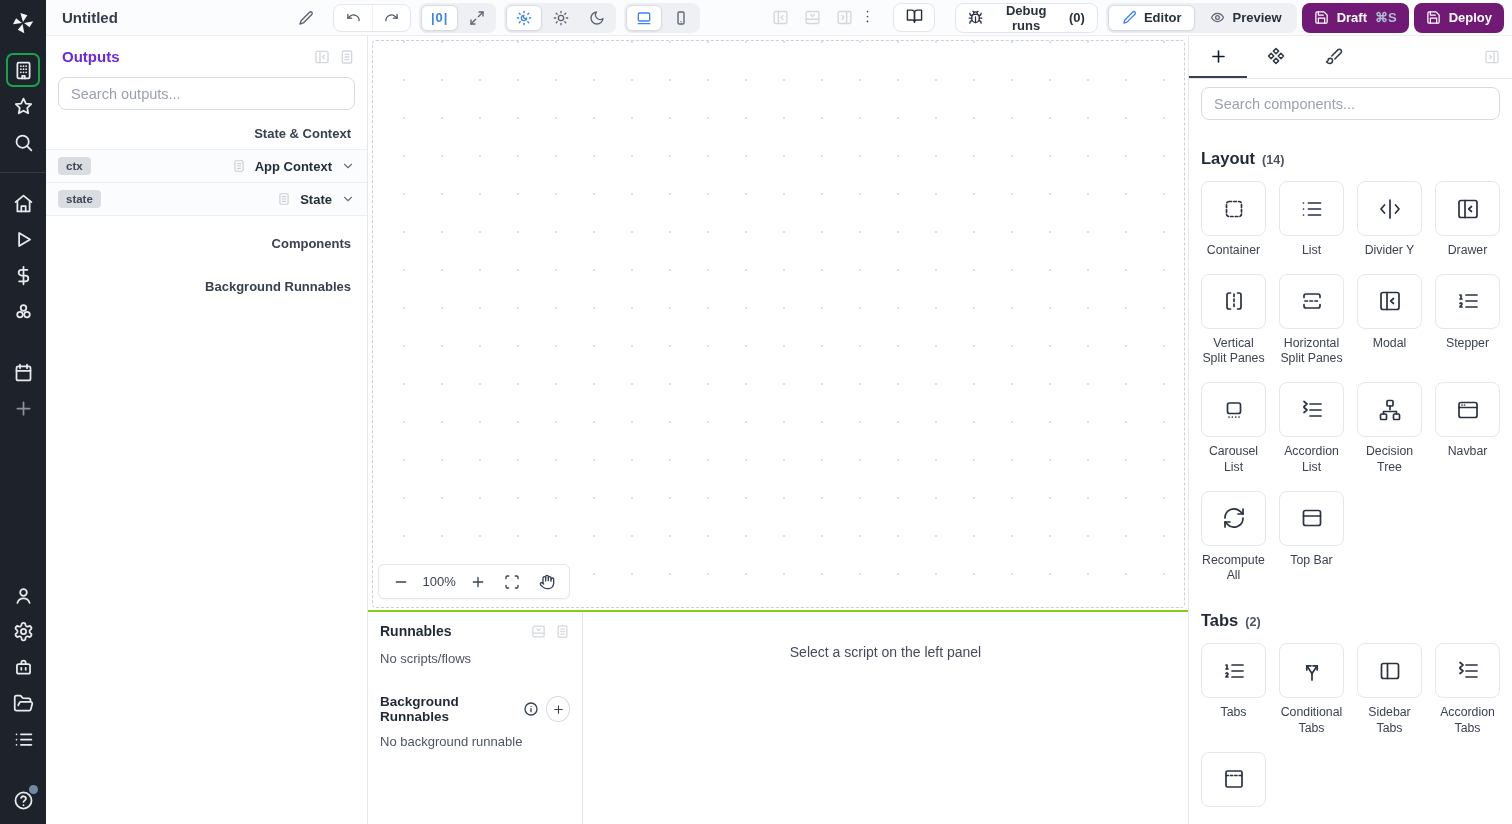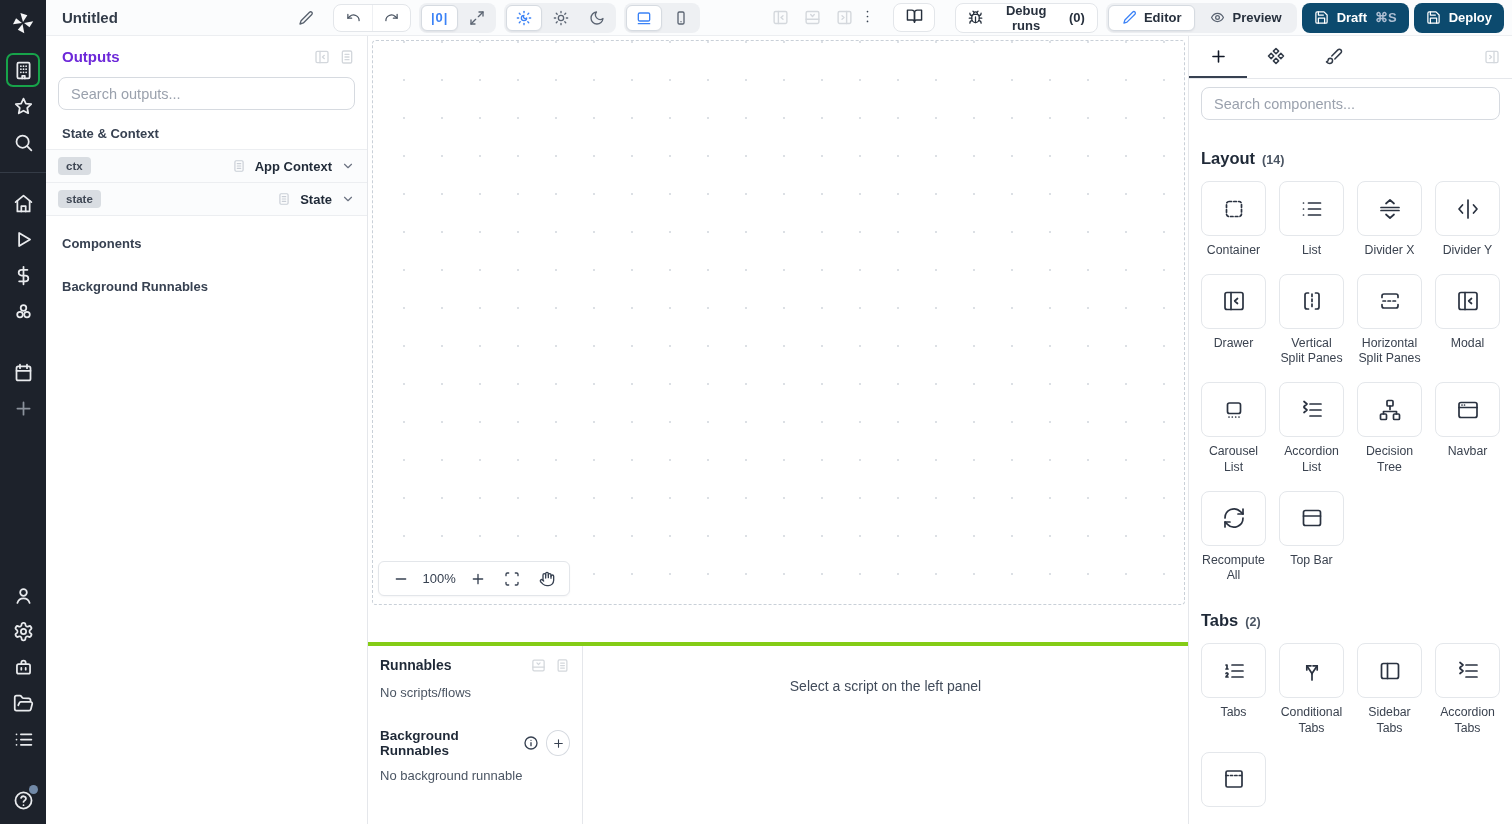--- a/index.html
+++ b/index.html
@@ -49,57 +49,57 @@
   .kebab-btn [data-icon]{ width:17px; height:17px; color:#374151; }
   .book-btn { margin-left:12px; width:42px; height:29px; background:#fff; border:1px solid #e3e6ea; border-radius:8px; }
   .book-btn [data-icon]{ width:17px; height:17px; color:#27303d; margin:0 auto; }
   .debug-btn { margin-left:20px; height:30px; display:flex; align-items:center; gap:7px; background:#fff; border:1px solid #e3e6ea; border-radius:8px; padding:0 12px; font-size:13px; font-weight:600; color:#27303d; }
   .debug-btn [data-icon]{ width:15px; height:15px; }
   .mode-seg { margin-left:8px; }
   .mode-chip { padding:0 13px; font-size:13px; font-weight:600; color:#27303d; }
   .mode-chip.on { color:#27303d; }
   .mode-chip.on [data-icon]{ color:#3b82f6; }
   .mode-chip [data-icon]{ width:15px; height:15px; color:#5b6472; }
-  .blue-btn { margin-left:5px; height:30px; display:flex; align-items:center; gap:8px; border-radius:8px; padding:0 12px; background:#0c4a6e; color:#fff; font-size:13px; font-weight:600; }
+  .blue-btn { margin-left:5px; height:30px; display:flex; align-items:center; gap:8px; border-radius:8px; padding:0 12px; background:#701a75; color:#fff; font-size:13px; font-weight:600; }
   .blue-btn [data-icon]{ width:15px; height:15px; }
   .shortcut { color:#aebfd3; font-weight:600; }
 
   
   .content { flex:1; display:flex; min-height:0; }
 
   
   .outputs { width:322px; flex:none; border-right:1px solid #e5e7eb; background:#fff; display:flex; flex-direction:column; }
   .out-head { display:flex; align-items:center; padding:12px 12px 4px 16px; }
   .out-title { font-size:15px; font-weight:700; color:#6d28d9; }
   .out-head-icons { margin-left:auto; display:flex; gap:9px; color:#d3d7dc; }
   .out-head-icons [data-icon]{ width:16px; height:16px; }
   .search-input { margin:8px 12px 10px; height:33px; border:1px solid #d6dae0; border-radius:8px; padding:0 12px; font-size:14.5px; color:#374151; outline:none; background:#fff; }
   .search-input::placeholder { color:#9aa1ad; }
-  .out-section { padding:6px 16px 8px; font-size:13px; font-weight:600; color:#374151; }
+  .out-section { padding:6px 16px 8px; font-size:13px; font-weight:600; color:#374151;text-align:right; }
   .out-section.later { padding-top:20px; }
   .out-rows { border-top:1px solid #eceef1; }
   .out-row { height:33px; display:flex; align-items:center; padding:0 12px 0 12px; border-bottom:1px solid #eceef1; background:#fbfcfd; cursor:pointer; }
   .out-badge { background:#d9dde2; color:#3f4754; border-radius:4px; padding:3px 8px; font-size:11.5px; font-weight:600; }
   .row-right { margin-left:auto; display:flex; align-items:center; gap:9px; }
   .row-right .doc { width:14px; height:14px; color:#c9ced6; }
   .out-type { font-size:13px; font-weight:700; color:#1f2937; }
   .row-right .chev { width:14px; height:14px; color:#6b7280; }
 
   
-  .center { flex:1; display:flex; flex-direction:column; min-width:0;gap:35px; }
+  .center { flex:1; display:flex; flex-direction:column; min-width:0; }
   .canvas-wrap { flex:1; position:relative; background:#fff; }
   .canvas { position:absolute; inset:4px 3px 2px 4px; border:1.3px dashed #c9d0d8; border-radius:4px;
     background-image:radial-gradient(circle, #dce0e5 1.1px, transparent 1.5px);
     background-size:38px 38px; background-position:12px 20px; }
   .zoombar { position:absolute; left:10px; bottom:11px; width:192px; height:35px; background:#fff; border:1px solid #e3e6ea; border-radius:6px; box-shadow:0 1px 2px rgba(16,24,40,.04); display:flex; align-items:center; justify-content:space-evenly; }
   .zoombar button { width:26px; height:26px; display:flex; align-items:center; justify-content:center; color:#374151; }
   .zoombar [data-icon]{ width:16px; height:16px; }
   .zoom-level { font-size:13px; color:#374151; }
 
-  .bottom { height:182px; flex:none; border-top:4px solid #84cc16; display:flex; background:#fff; }
+  .bottom { height:214px; flex:none; border-top:2px solid #84cc16; display:flex; background:#fff; }
   .runnables { width:215px; flex:none; border-right:1px solid #e5e7eb; padding:11px 12px; }
   .run-head { display:flex; align-items:center; }
   .run-title { font-size:14px; font-weight:700; color:#1f2937; }
   .run-head-icons { margin-left:auto; display:flex; gap:9px; color:#d3d7dc; }
   .run-head-icons [data-icon]{ width:15px; height:15px; }
   .run-empty { margin-top:12px; font-size:13px; color:#4b5563; }
   .bg-run-head { margin-top:28px; display:flex; align-items:center; gap:7px; }
   .bg-run-title { font-size:13.5px; font-weight:700; color:#1f2937; }
   .info-btn { width:16px; height:16px; color:#374151; }
   .plus-circle { width:26px; height:26px; border:1px solid #d6dae0; border-radius:50%; background:#fff; display:flex; align-items:center; justify-content:center; color:#374151; }
@@ -670,32 +670,20 @@
                     <svg viewBox="0 0 24 24" fill="none" stroke="currentColor" stroke-width="2" stroke-linecap="round" stroke-linejoin="round">
                       <path d="M8.5 6h12M8.5 12h12M8.5 18h12"></path>
                       <path d="M3.5 6h.01M3.5 12h.01M3.5 18h.01"></path>
                     </svg>
                   </span>
                 </button>
                 <div class="comp-label">List</div>
               </div>
               <div class="comp-cell">
                 <button class="comp-card">
-                  <span data-icon="divider-x">
-                    <svg viewBox="0 0 24 24" fill="none" stroke="currentColor" stroke-width="2" stroke-linecap="round" stroke-linejoin="round">
-                      <path d="m8 6.5 4-3.5 4 3.5"></path>
-                      <path d="M3 10.5h18M3 13.5h18"></path>
-                      <path d="m8 17.5 4 3.5 4-3.5"></path>
-                    </svg>
-                  </span>
-                </button>
-                <div class="comp-label">Divider X</div>
-              </div>
-              <div class="comp-cell">
-                <button class="comp-card">
                   <span data-icon="divider-y">
                     <svg viewBox="0 0 24 24" fill="none" stroke="currentColor" stroke-width="2" stroke-linecap="round" stroke-linejoin="round">
                       <path d="M6.5 8 3 12l3.5 4"></path>
                       <path d="M12 3v18"></path>
                       <path d="M17.5 8 21 12l-3.5 4"></path>
                     </svg>
                   </span>
                 </button>
                 <div class="comp-label">Divider Y</div>
               </div>
@@ -739,20 +727,32 @@
                 <button class="comp-card">
                   <span data-icon="panel-left-close">
                     <svg viewBox="0 0 24 24" fill="none" stroke="currentColor" stroke-width="2" stroke-linecap="round" stroke-linejoin="round">
                       <rect x="3" y="3.5" width="18" height="17" rx="2"></rect>
                       <path d="M9 3.5v17"></path>
                       <path d="m15.5 9.5-2.8 2.5 2.8 2.5"></path>
                     </svg>
                   </span>
                 </button>
                 <div class="comp-label">Modal</div>
+              </div>
+              <div class="comp-cell">
+                <button class="comp-card">
+                  <span data-icon="list-ordered">
+                    <svg viewBox="0 0 24 24" fill="none" stroke="currentColor" stroke-width="2" stroke-linecap="round" stroke-linejoin="round">
+                      <path d="M10 6h11M10 12h11M10 18h11"></path>
+                      <path d="M4 6h1v4M4 10h2"></path>
+                      <path d="M6 18H4c0-1 2-1.8 2-3 0-.8-.7-1.2-1.5-1-.3.1-.5.3-.5.5"></path>
+                    </svg>
+                  </span>
+                </button>
+                <div class="comp-label">Stepper</div>
               </div>
               <div class="comp-cell">
                 <button class="comp-card">
                   <span data-icon="carousel">
                     <svg viewBox="0 0 24 24" fill="none" stroke="currentColor" stroke-width="2" stroke-linecap="round" stroke-linejoin="round">
                       <rect x="5.5" y="5" width="13" height="10.5" rx="2"></rect>
                       <path d="M7 19h.01M10.3 19h.01M13.7 19h.01M17 19h.01"></path>
                     </svg>
                   </span>
                 </button>

